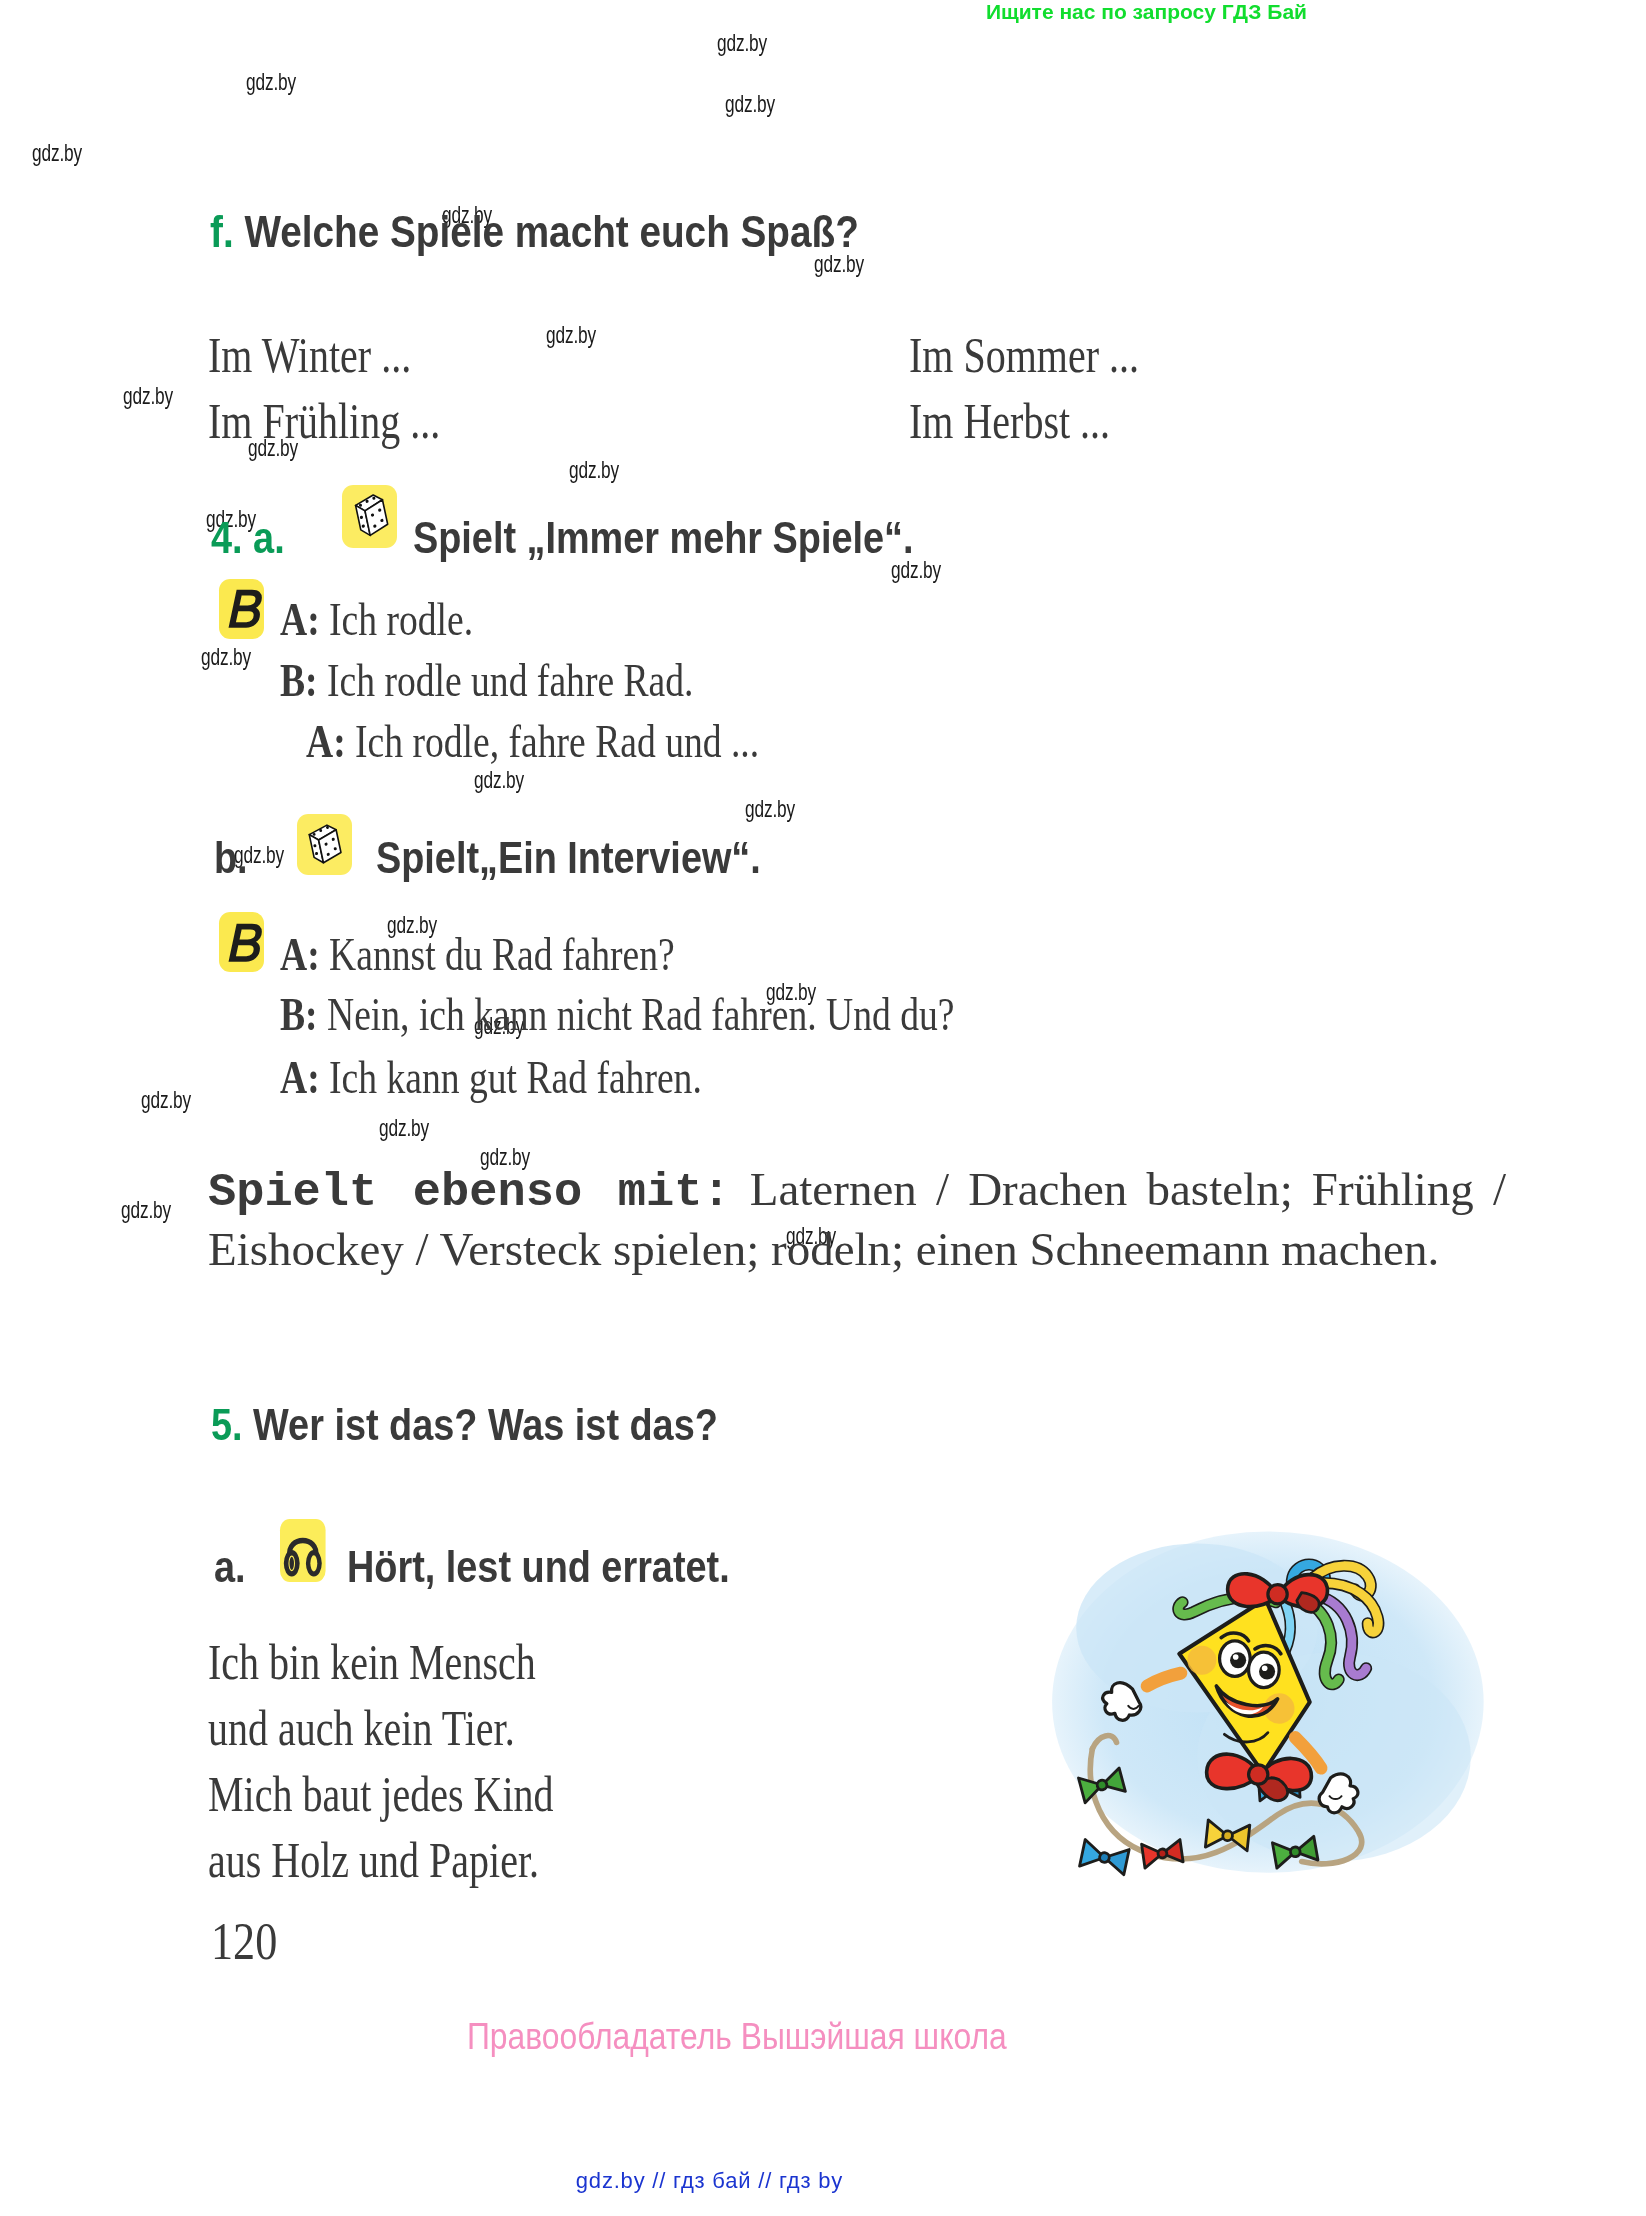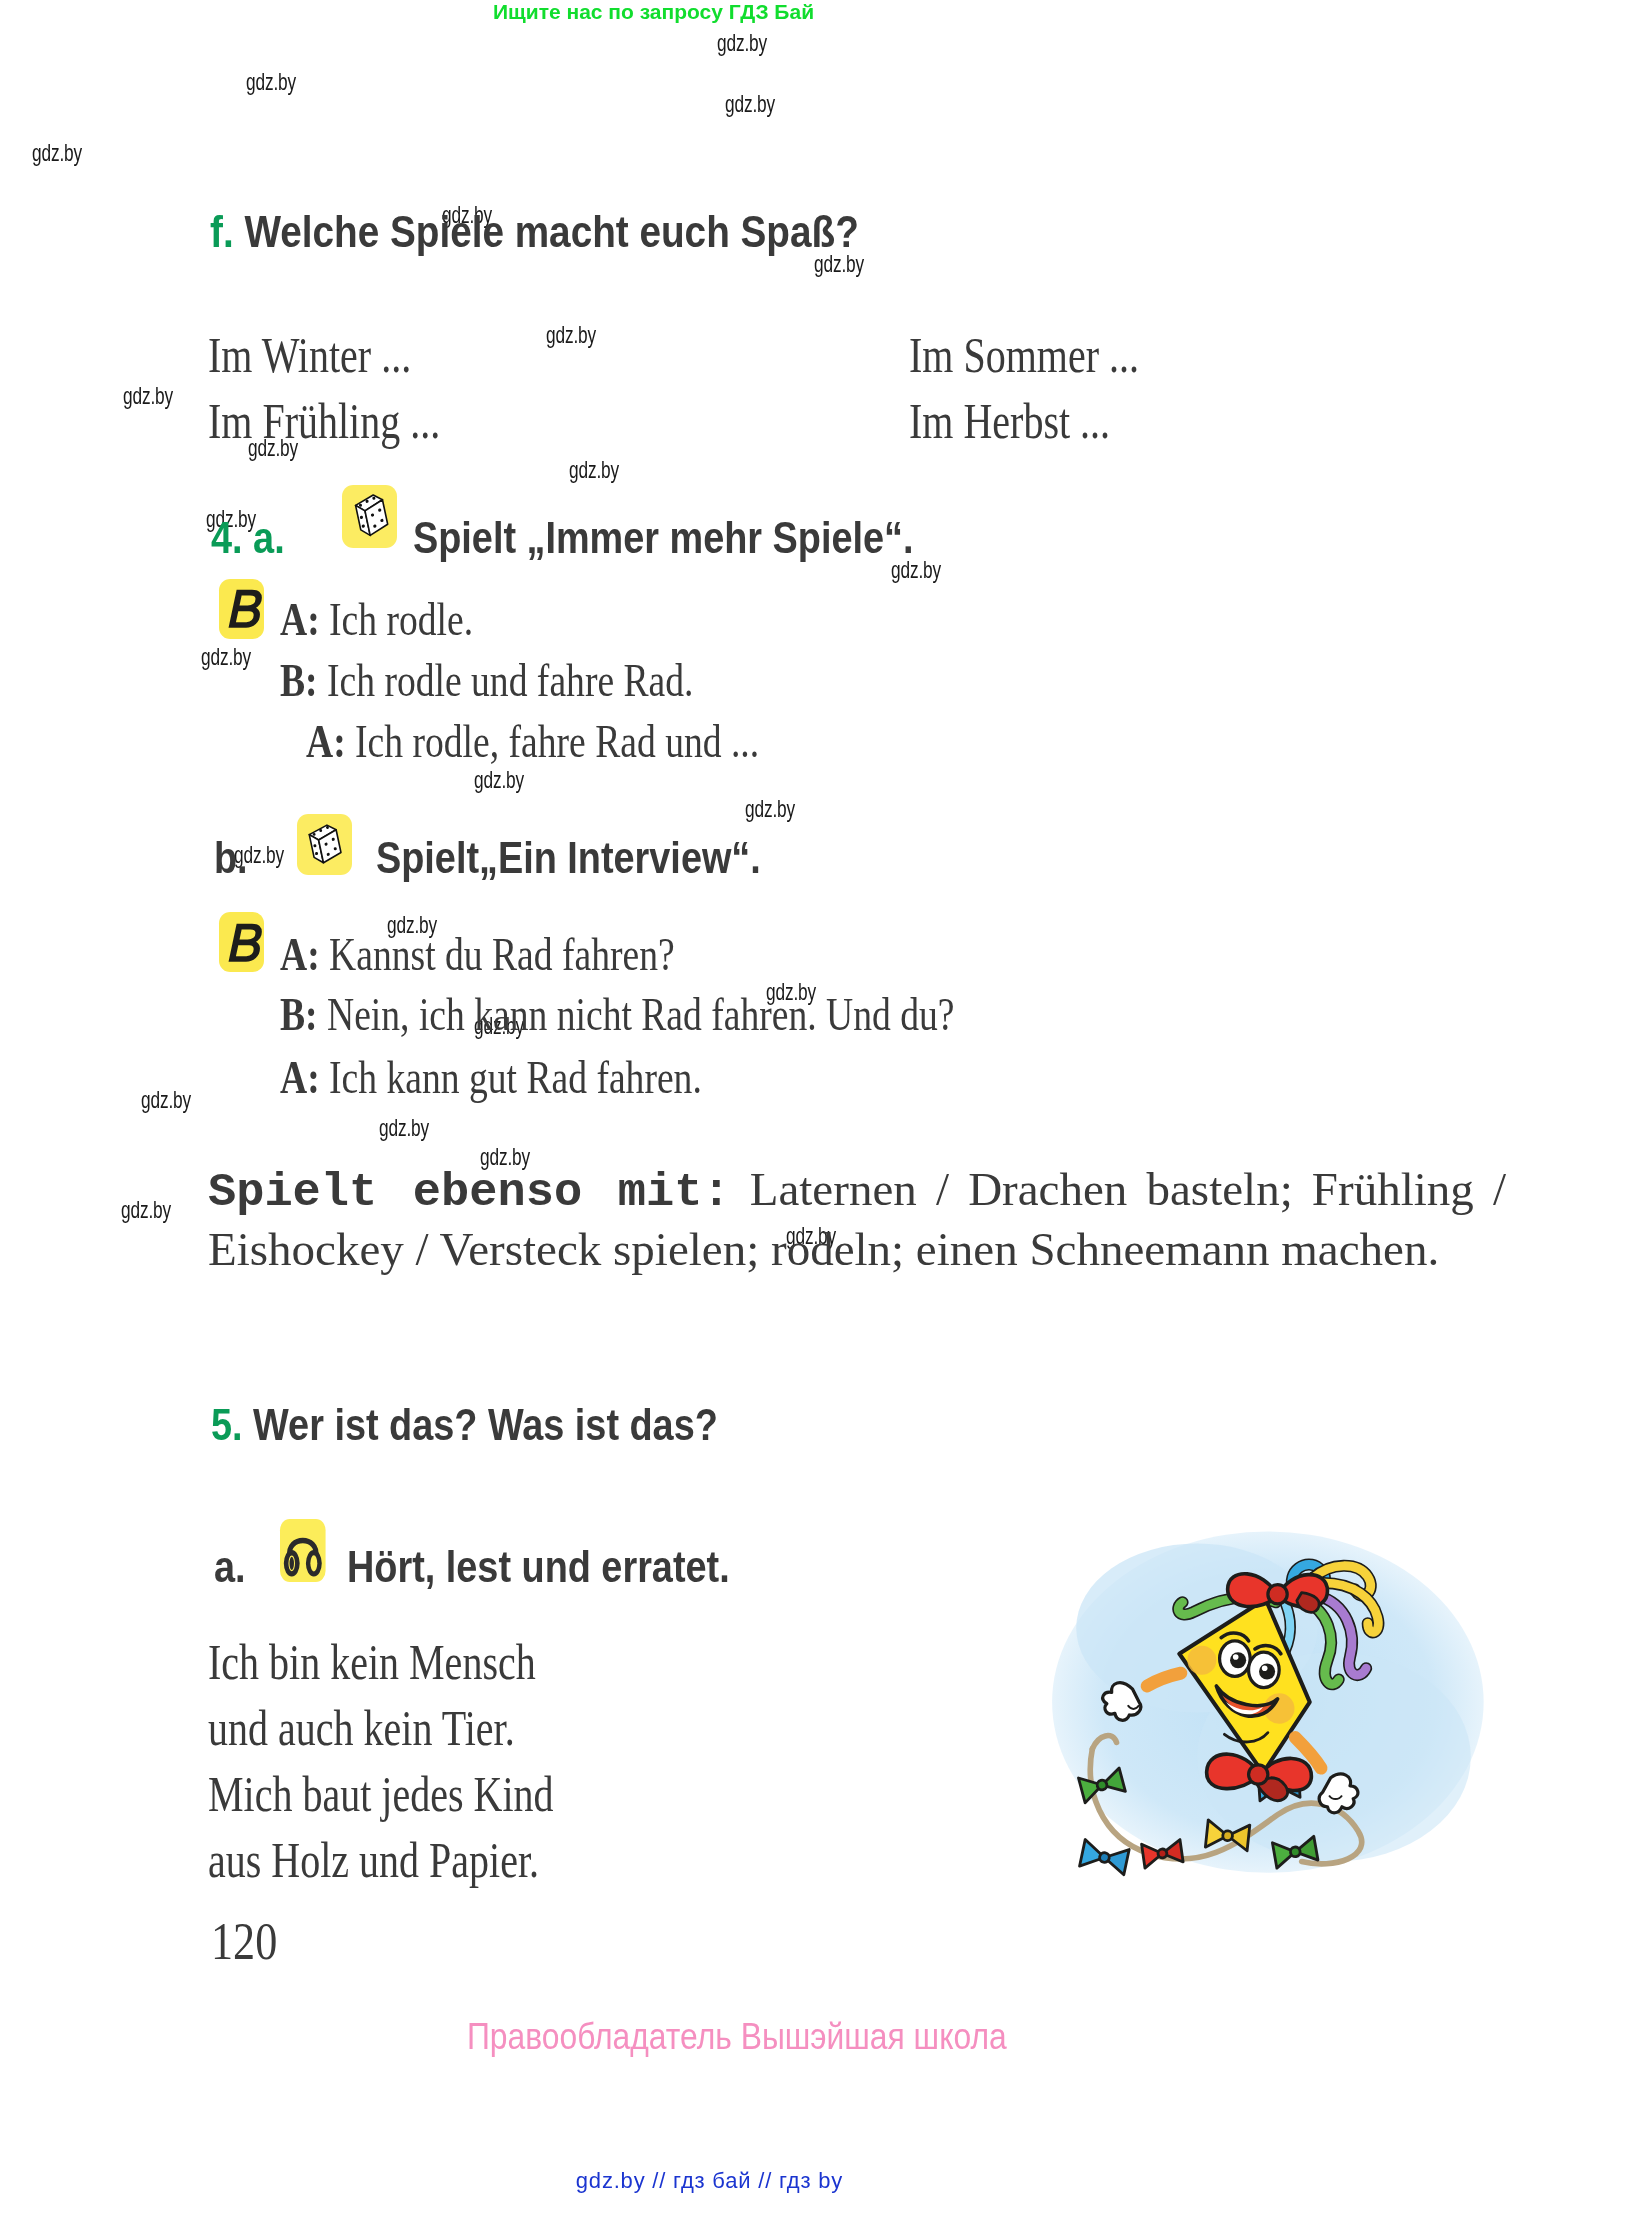--- a/index.html
+++ b/index.html
@@ -29,21 +29,21 @@
     transform-origin: left center;
     letter-spacing: -0.2px;
     font-weight: 400;
   }
 
   .topbanner {
     position: absolute;
     top: 0px;
     left: 0;
     width: 1307px;
-    text-align: center;
+    text-align: right;
     font-family: "Liberation Sans", sans-serif;
     font-size: 21px;
     font-weight: 700;
     color: #11dd2e;
     letter-spacing: 0px;
   }
 
   
   .head {
     position: absolute;

